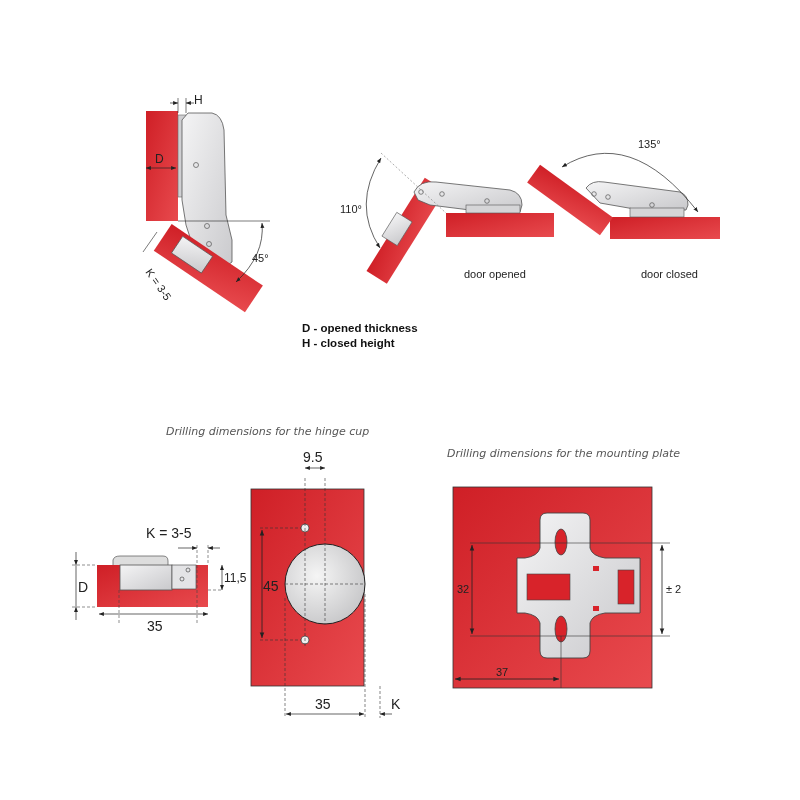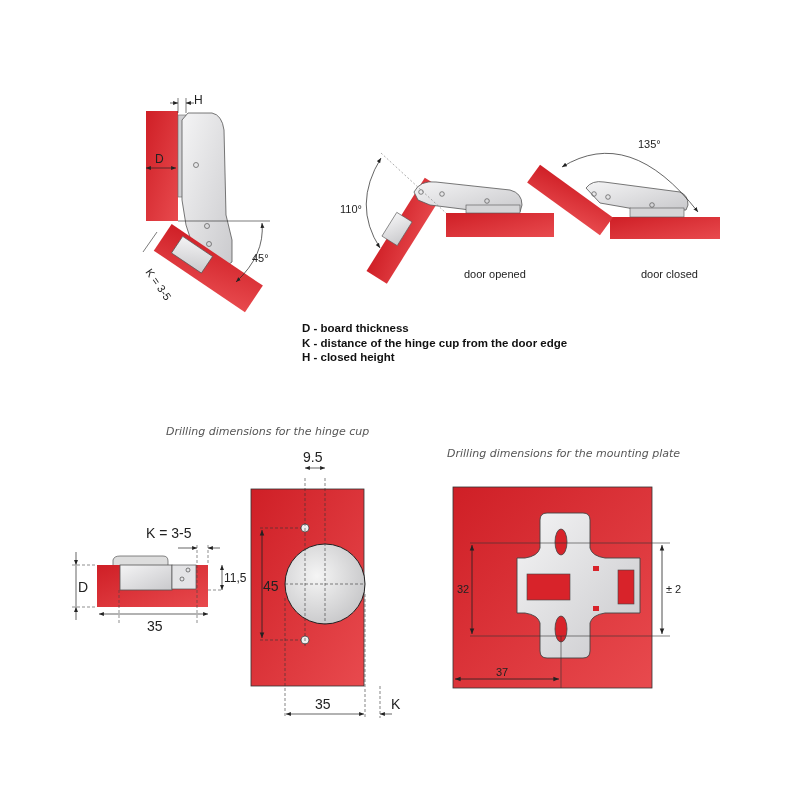--- a/index.html
+++ b/index.html
@@ -171,16 +171,15 @@
 
     <line x1="662" y1="545" x2="662" y2="634" stroke="#222" stroke-width="0.8" marker-start="url(#arr)" marker-end="url(#arr)"></line>
     <text class="lbl" x="666" y="593" font-size="11">± 2</text>
 
     <line x1="455" y1="679" x2="559" y2="679" stroke="#222" stroke-width="0.8" marker-start="url(#arr)" marker-end="url(#arr)"></line>
     <text class="lbl" x="496" y="676" font-size="11">37</text>
   </g>
 </svg>
 
 <div class="legend">
-  <div>D - board thickness</div>
-  <div>K - distance of the hinge cup from the door edge</div>
+  <div>D - opened thickness</div>
   <div>H - closed height</div>
 </div>
 
 </body></html>

